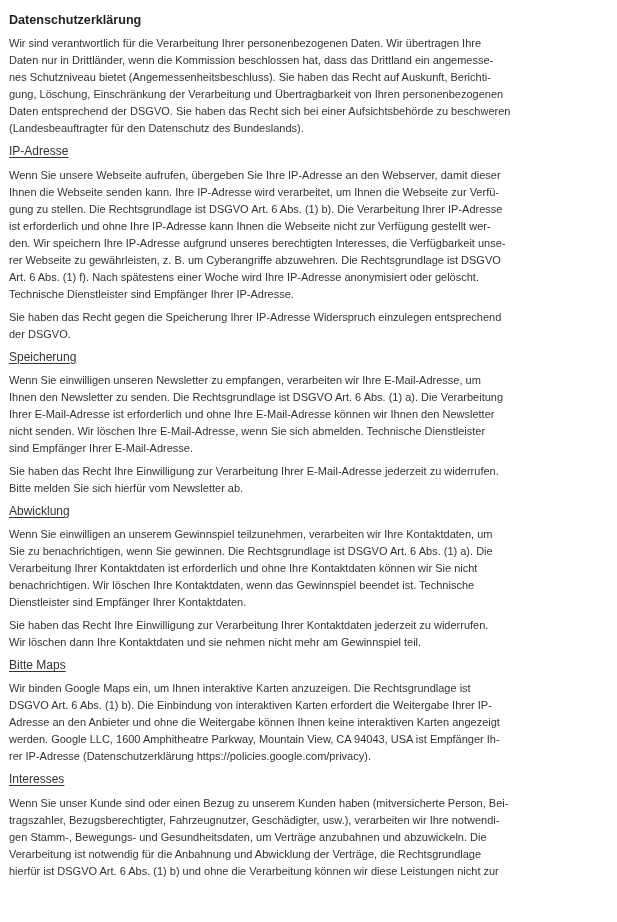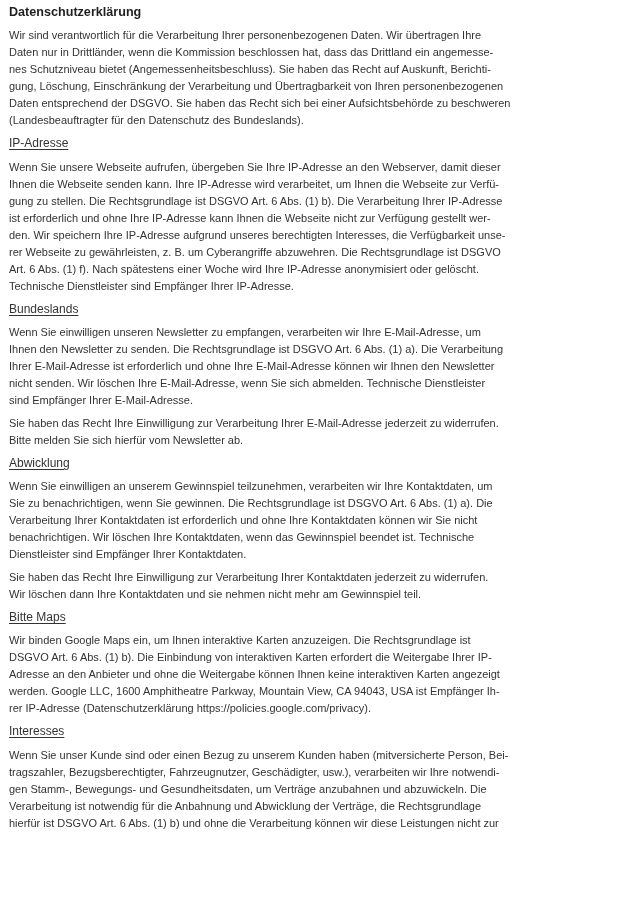--- a/index.html
+++ b/index.html
@@ -10,21 +10,21 @@
     width: 617px;
     height: 922px;
     overflow: hidden;
     background: #ffffff;
     font-family: "Liberation Sans", sans-serif;
   }
   .page {
     box-sizing: border-box;
     width: 617px;
     height: 922px;
-    padding: 4px 8px 0 9px;
+    padding: 12px 8px 0 9px;
     color: #333333;
     overflow: hidden;
   }
   .doc-title {
     font-size: 12.6px;
     font-weight: 700;
     color: #1f1f1f;
     line-height: 17.3px;
     margin: 0 0 6px 0;
   }
@@ -57,21 +57,23 @@
 (Landesbeauftragter für den Datenschutz des Bundeslands).</p>
       <div class="section-heading">IP-Adresse</div>
       <p class="para">Wenn Sie unsere Webseite aufrufen, übergeben Sie Ihre IP-Adresse an den Webserver, damit dieser
 Ihnen die Webseite senden kann. Ihre IP-Adresse wird verarbeitet, um Ihnen die Webseite zur Verfü-
 gung zu stellen. Die Rechtsgrundlage ist DSGVO Art. 6 Abs. (1) b). Die Verarbeitung Ihrer IP-Adresse
 ist erforderlich und ohne Ihre IP-Adresse kann Ihnen die Webseite nicht zur Verfügung gestellt wer-
 den. Wir speichern Ihre IP-Adresse aufgrund unseres berechtigten Interesses, die Verfügbarkeit unse-
 rer Webseite zu gewährleisten, z. B. um Cyberangriffe abzuwehren. Die Rechtsgrundlage ist DSGVO
 Art. 6 Abs. (1) f). Nach spätestens einer Woche wird Ihre IP-Adresse anonymisiert oder gelöscht.
 Technische Dienstleister sind Empfänger Ihrer IP-Adresse.</p>
-      <div class="section-heading">Bundeslands</div>
+      <p class="para">Sie haben das Recht gegen die Speicherung Ihrer IP-Adresse Widerspruch einzulegen entsprechend
+der DSGVO.</p>
+      <div class="section-heading">Speicherung</div>
       <p class="para">Wenn Sie einwilligen unseren Newsletter zu empfangen, verarbeiten wir Ihre E-Mail-Adresse, um
 Ihnen den Newsletter zu senden. Die Rechtsgrundlage ist DSGVO Art. 6 Abs. (1) a). Die Verarbeitung
 Ihrer E-Mail-Adresse ist erforderlich und ohne Ihre E-Mail-Adresse können wir Ihnen den Newsletter
 nicht senden. Wir löschen Ihre E-Mail-Adresse, wenn Sie sich abmelden. Technische Dienstleister
 sind Empfänger Ihrer E-Mail-Adresse.</p>
       <p class="para">Sie haben das Recht Ihre Einwilligung zur Verarbeitung Ihrer E-Mail-Adresse jederzeit zu widerrufen.
 Bitte melden Sie sich hierfür vom Newsletter ab.</p>
       <div class="section-heading">Abwicklung</div>
       <p class="para">Wenn Sie einwilligen an unserem Gewinnspiel teilzunehmen, verarbeiten wir Ihre Kontaktdaten, um
 Sie zu benachrichtigen, wenn Sie gewinnen. Die Rechtsgrundlage ist DSGVO Art. 6 Abs. (1) a). Die

